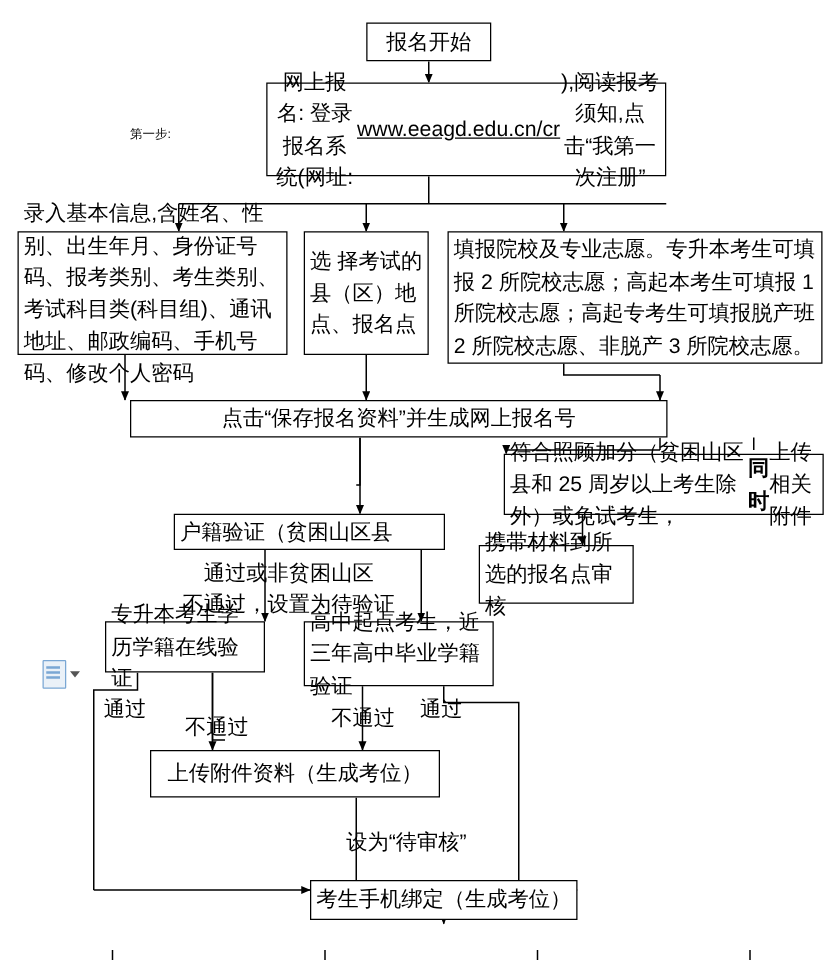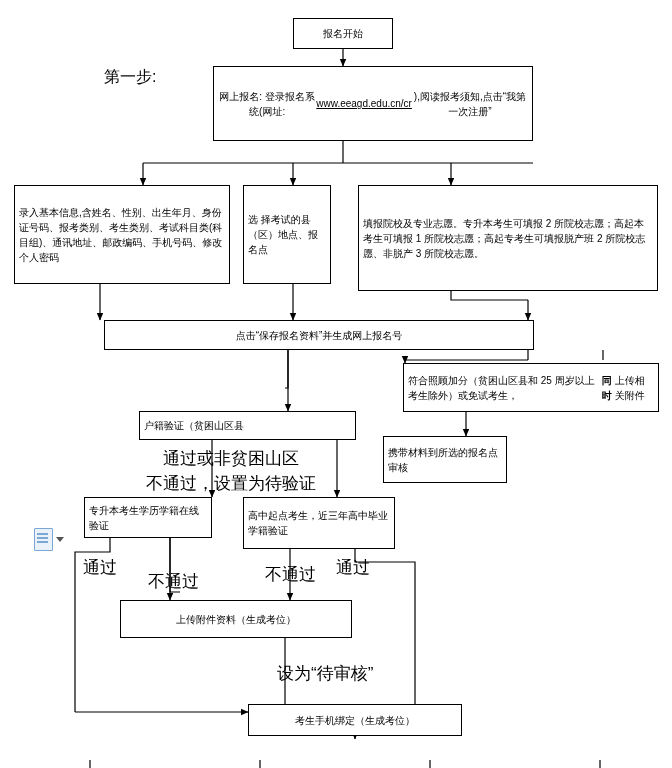--- a/index.html
+++ b/index.html
@@ -14,34 +14,34 @@
   #canvas{position:absolute;left:0;top:0;width:672px;height:768px;}
   .box{
     position:absolute;
     border:1px solid #000;
     background:#fff;
     box-sizing:border-box;
     display:flex;
     align-items:center;
     justify-content:center;
     text-align:center;
-    font-size:10px;
+    font-size:17px;
     line-height:1.5;
     padding:2px 4px;
     white-space:pre-line;
   }
   .box.left{text-align:left;justify-content:flex-start;}
   .lbl{
     position:absolute;
     font-size:17px;
     line-height:1.4;
     white-space:pre-line;
     background:transparent;
   }
-  .lbl.big{font-size:16px;}
+  .lbl.big{font-size:10px;margin-top:35px;}
   svg#wires{position:absolute;left:0;top:0;width:672px;height:768px;pointer-events:none;}
   .docicon{position:absolute;left:34px;top:528px;width:30px;height:24px;}
   .docicon .sheet{
     position:absolute;left:0;top:0;width:17px;height:21px;
     background:#eaf1f8;border:1.5px solid #7aa7d4;border-radius:1px;
   }
   .docicon .ln{position:absolute;left:3px;height:2px;background:#7aa7d4;width:11px;}
   .docicon .caret{
     position:absolute;left:22px;top:9px;
     width:0;height:0;border-left:4px solid transparent;border-right:4px solid transparent;
@@ -112,21 +112,21 @@
   </svg>
 
   <div class="lbl big" style="left:104px;top:66px;">第一步:</div>
 
   <div class="box" style="left:293px;top:18px;width:100px;height:31px;">报名开始</div>
 
   <div class="box" style="left:213px;top:66px;width:320px;height:75px;">网上报名: 登录报名系统(网址:<u>www.eeagd.edu.cn/cr</u>),阅读报考须知,点击“我第一次注册”</div>
 
   <div class="box left" style="left:14px;top:185px;width:216px;height:99px;">录入基本信息,含姓名、性别、出生年月、身份证号码、报考类别、考生类别、考试科目类(科目组)、通讯地址、邮政编码、手机号码、修改个人密码</div>
 
-  <div class="box left" style="left:243px;top:185px;width:88px;height:99px;">选 择考试的县（区）地点、报名点</div>
+  <div class="box left" style="left:243px;top:185px;width:100px;height:99px;">选 择考试的县（区）地点、报名点</div>
 
   <div class="box left" style="left:358px;top:185px;width:300px;height:106px;">填报院校及专业志愿。专升本考生可填报 2 所院校志愿；高起本考生可填报 1 所院校志愿；高起专考生可填报脱产班 2 所院校志愿、非脱产 3 所院校志愿。</div>
 
   <div class="box" style="left:104px;top:320px;width:430px;height:30px;">点击“保存报名资料”并生成网上报名号</div>
 
   <div class="box left" style="left:403px;top:363px;width:256px;height:49px;">符合照顾加分（贫困山区县和 25 周岁以上考生除外）或免试考生，<b>同时</b>上传相关附件</div>
 
   <div class="box left" style="left:139px;top:411px;width:217px;height:29px;">户籍验证（贫困山区县</div>
 
   <div class="box left" style="left:383px;top:436px;width:124px;height:47px;">携带材料到所选的报名点审核</div>

